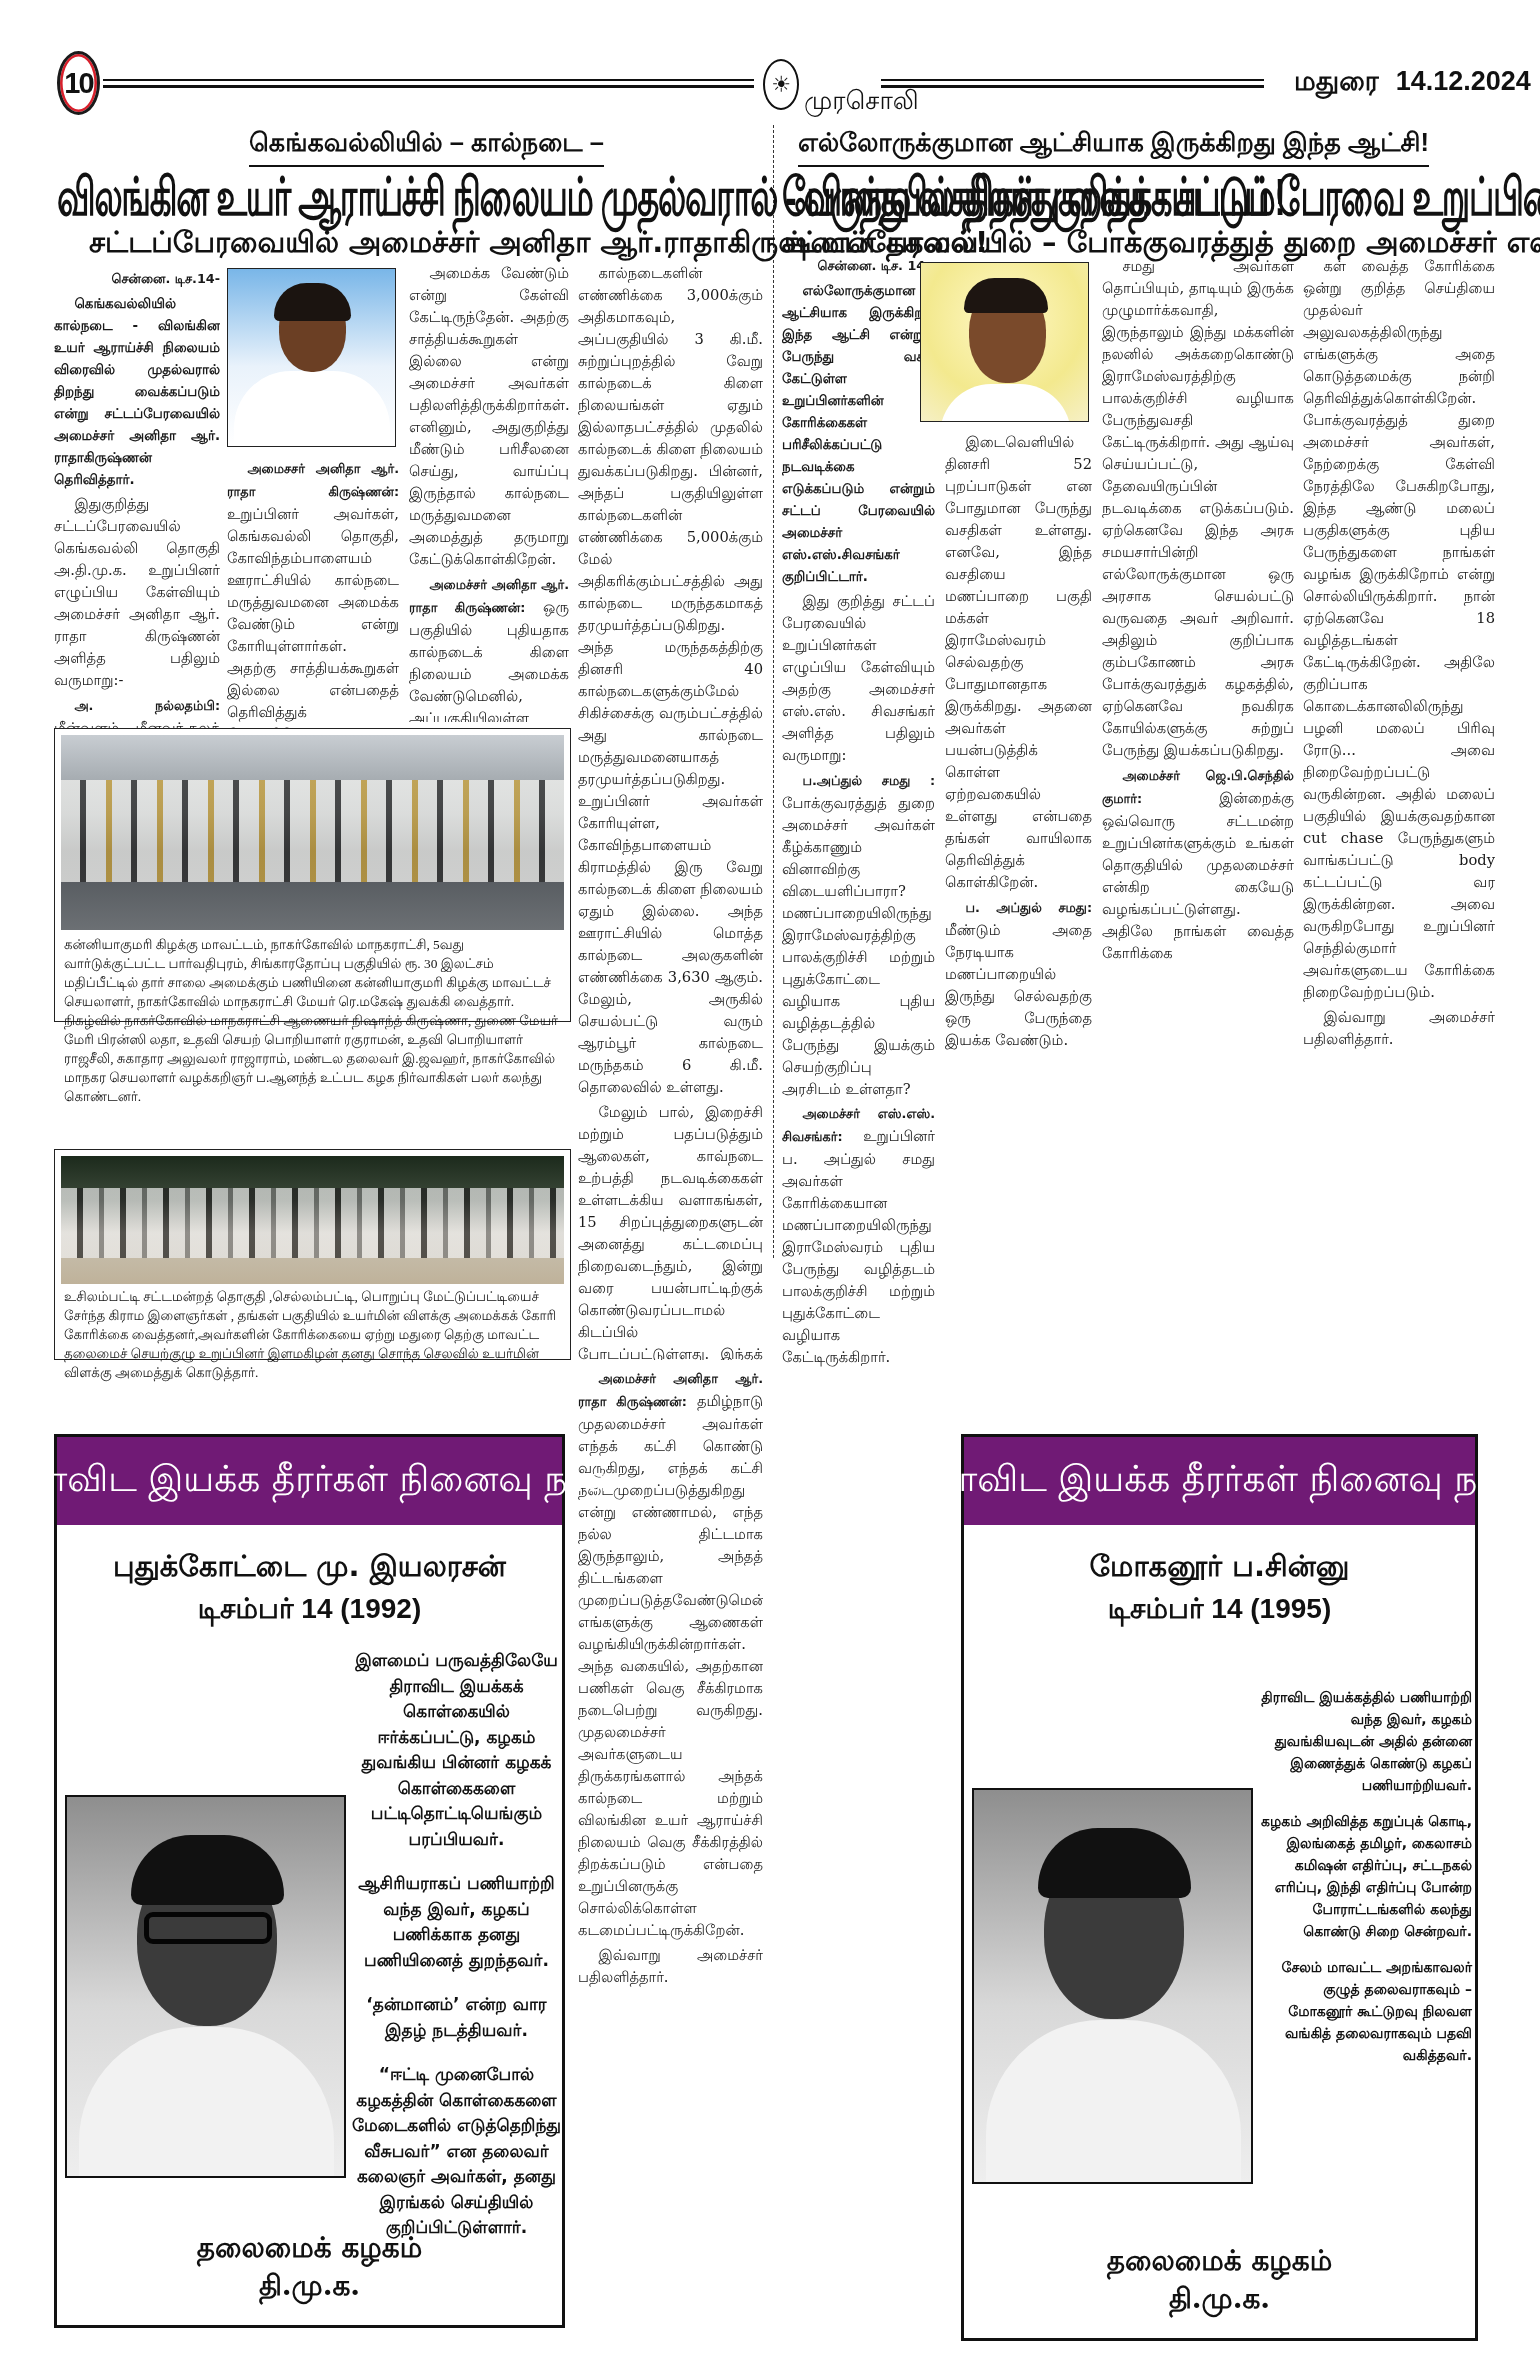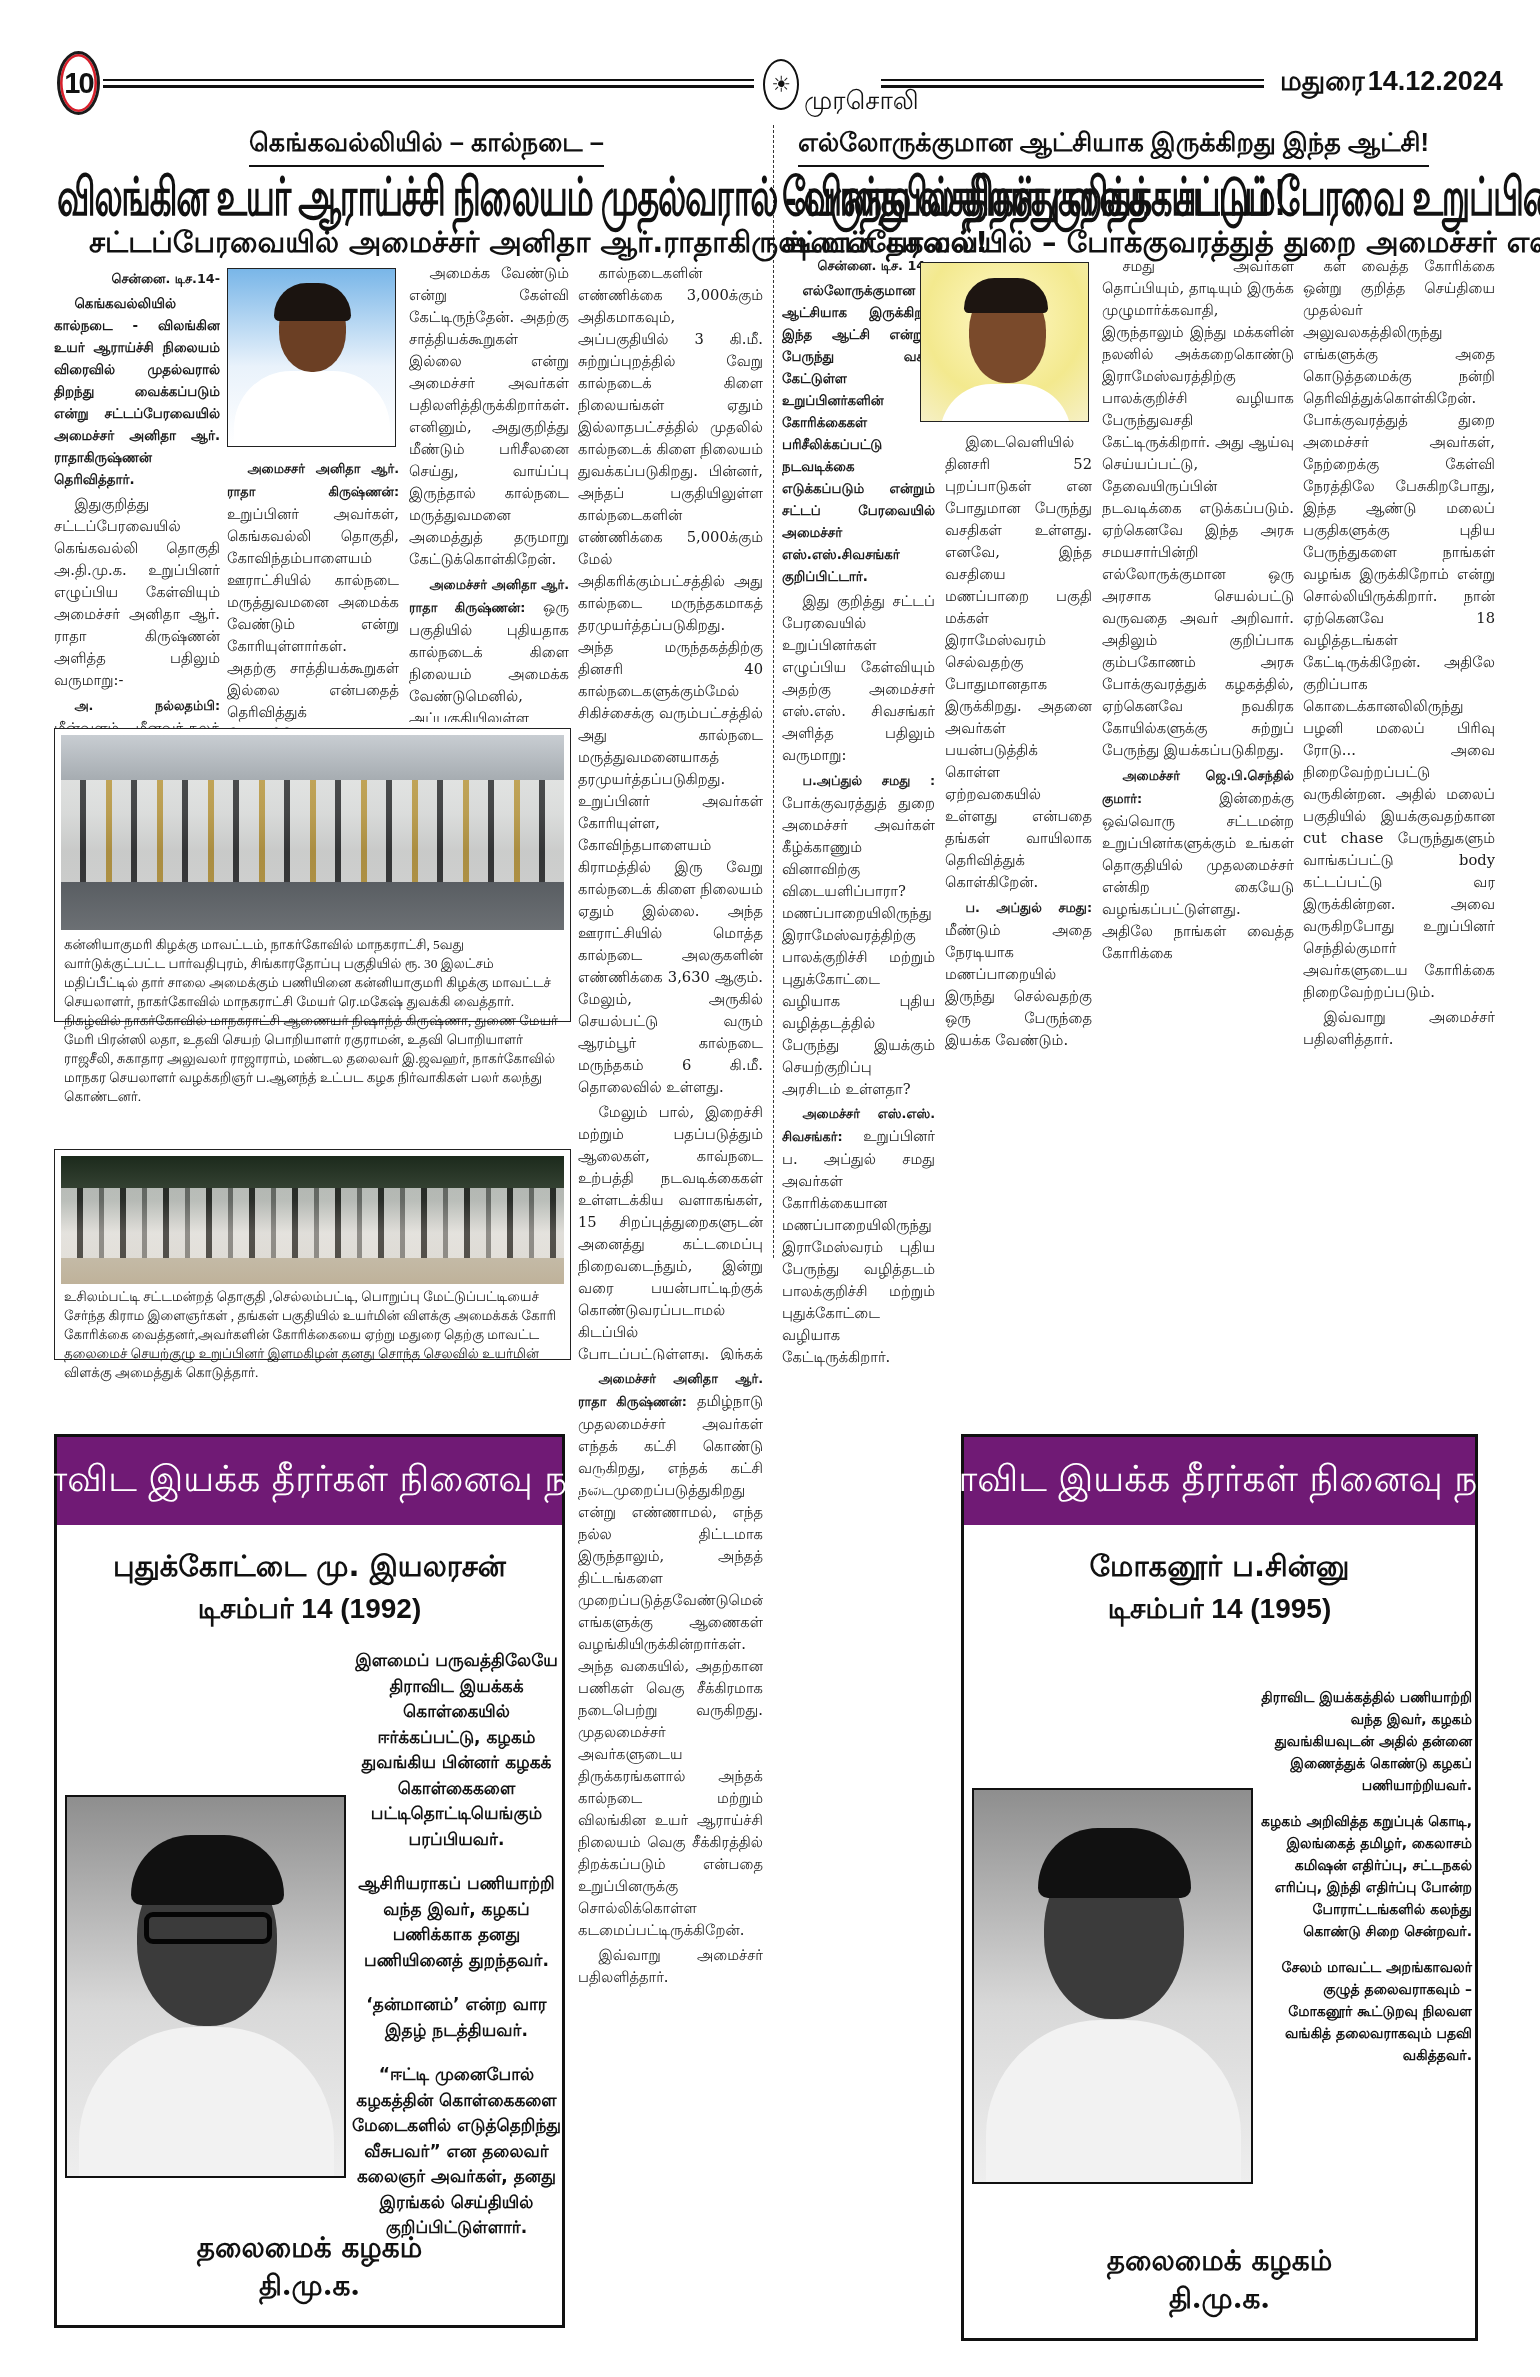--- a/index.html
+++ b/index.html
@@ -12,21 +12,21 @@
     border: 3.8px solid #1a1a1a; box-shadow: inset 0 0 0 2.6px #d8202c; background: #fff;
     display: flex; align-items: center; justify-content: center;
     font-family: "Liberation Sans", sans-serif; font-weight: 700; font-size: 29px; letter-spacing: -1.9px; }
   .rule { position: absolute; height: 9px; border-top: 2.6px solid #111; border-bottom: 3.8px solid #111; }
   .rule.r1 { left: 46px; top: 28px; width: 651px; }
   .rule.r2 { left: 824px; top: 28px; width: 383px; }
   .logo { position: absolute; left: 706px; top: 7.7px; width: 36px; height: 51px; border: 2.6px solid #111; border-radius: 50%;
     display: flex; align-items: center; justify-content: center; font-size: 22px; }
   .paper-name { position: absolute; left: 747px; top: 14px; font-size: 25.5px; font-family: "DejaVu Sans", sans-serif; margin-top: 20px; }
   .edition { position: absolute; left: 1220px; top: 15.3px; font-size: 27px; font-family: "Liberation Sans", sans-serif; font-weight: 700; }
-  .edition span { margin-left: 3px; }
+  .edition span { margin-left: 17px; }
 
   
   .vdivider { position: absolute; left: 773px; top: 125px; height: 1133px; border-left: 1.9px dashed #333; }
 
   
   .kicker { position: absolute; font-family: "Liberation Sans", sans-serif; font-weight: 700; font-size: 25.5px;
     border-bottom: 2.6px solid #111; padding-bottom: 5.1px; white-space: nowrap; }
   .kicker.left { left: 249px; top: 128px; }
   .kicker.right { left: 798px; top: 128px; }
   .headline { position: absolute; font-family: "Liberation Sans", sans-serif; font-weight: 900; font-size: 34px;

